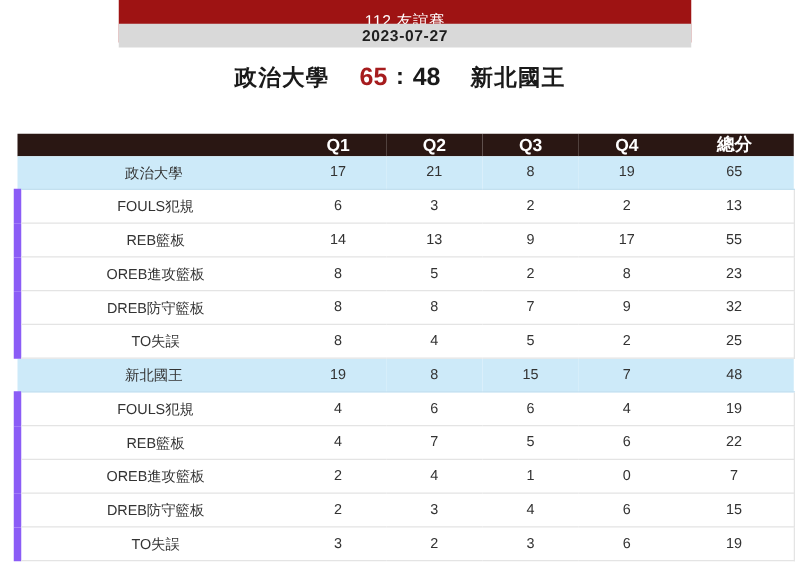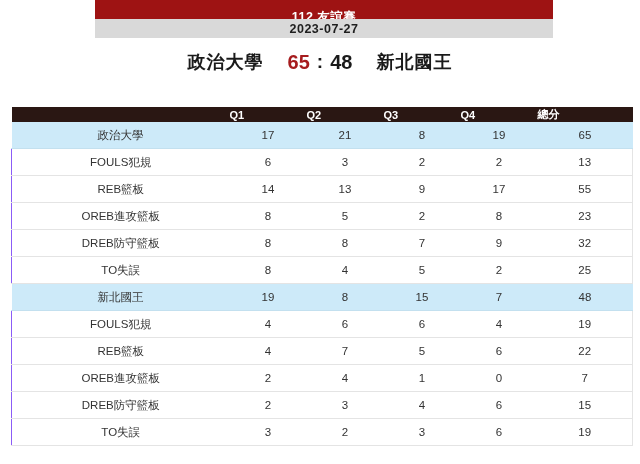--- a/index.html
+++ b/index.html
@@ -13,21 +13,21 @@
   }
 
   
   .banner-title {
     position: absolute;
     left: 95px; top: 0;
     width: 458px; height: 34px;
     background: #9e1313;
     color: #ffffff;
     font-size: 12.5px;
-    font-weight: bold;
+    font-weight: normal;
     display: flex; align-items: center; justify-content: center;
     letter-spacing: 0.5px;
   }
   .banner-date {
     position: absolute;
     left: 95px; top: 19px;
     width: 458px; height: 19px;
     background: #d9d9d9;
     color: #1f1f1f;
     font-size: 12.5px;
@@ -64,36 +64,36 @@
   table.stats {
     position: absolute;
     left: 11px; top: 107px;
     width: 621px;
     border-collapse: collapse;
     table-layout: fixed;
   }
   table.stats thead th {
     background: #2a1713;
     color: #ffffff;
-    font-size: 11px;
+    font-size: 14px;
     font-weight: bold;
     height: 14px;
-    text-align: left;
+    text-align: center;
     padding: 0;
   }
   table.stats tbody td {
     height: 26px;
     font-size: 11.5px;
     color: #333333;
     text-align: center;
     padding: 0;
     border-bottom: 1px solid #e4e4e4;
     background: #ffffff;
   }
-  table.stats tbody tr td:first-child { border-left: 1px solid #8b5cf6; }
+  table.stats tbody tr td:first-child { border-left: 6px solid #8b5cf6; }
   table.stats tbody tr td:last-child { border-right: 1px solid #e4e4e4; }
   table.stats tbody tr.highlight td {
     background: #cdeaf9;
     border-bottom: 1px solid #c3e0ef;
     border-left: none;
     border-right: none;
   }
 </style>
 </head>
 <body>

